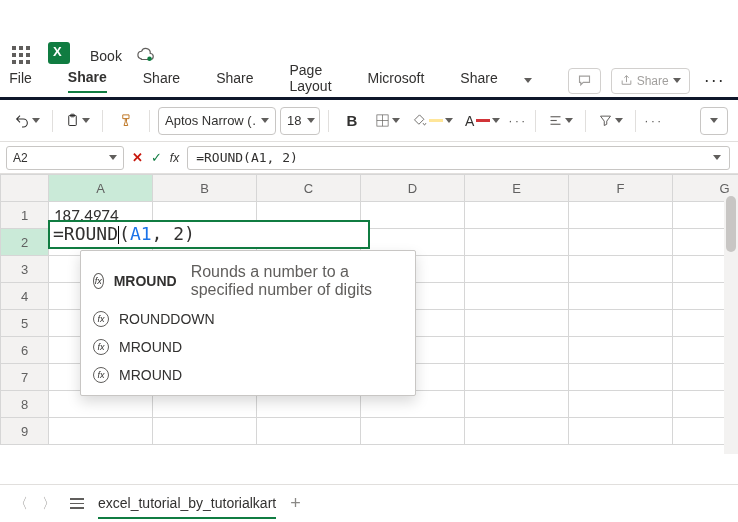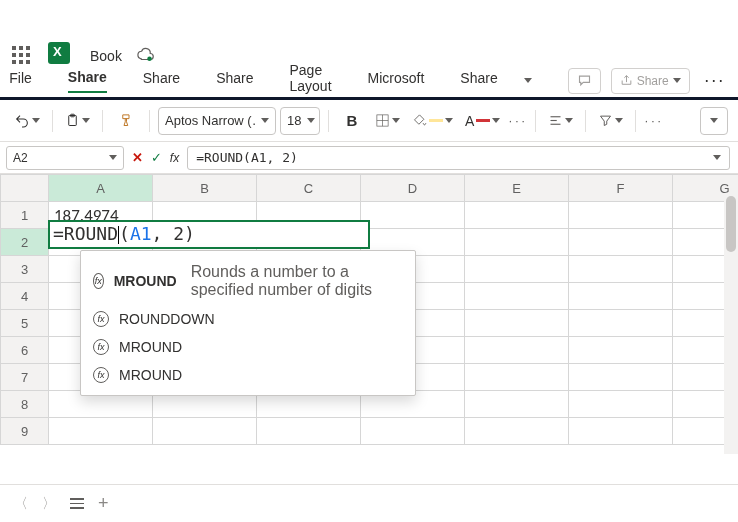--- a/index.html
+++ b/index.html
@@ -449,14 +449,15 @@
 </div>
 
 <div class="footer">
   <span class="fnav">〈</span>
   <span class="fnav">〉</span>
   <div class="ham">
       <span></span>
       <span></span>
       <span></span>
     </div>
+  <span class="sheet-tab">excel_tutorial_by_tutorialkart</span>
   <span class="addsheet">+</span>
 </div>
 
 </body></html>

